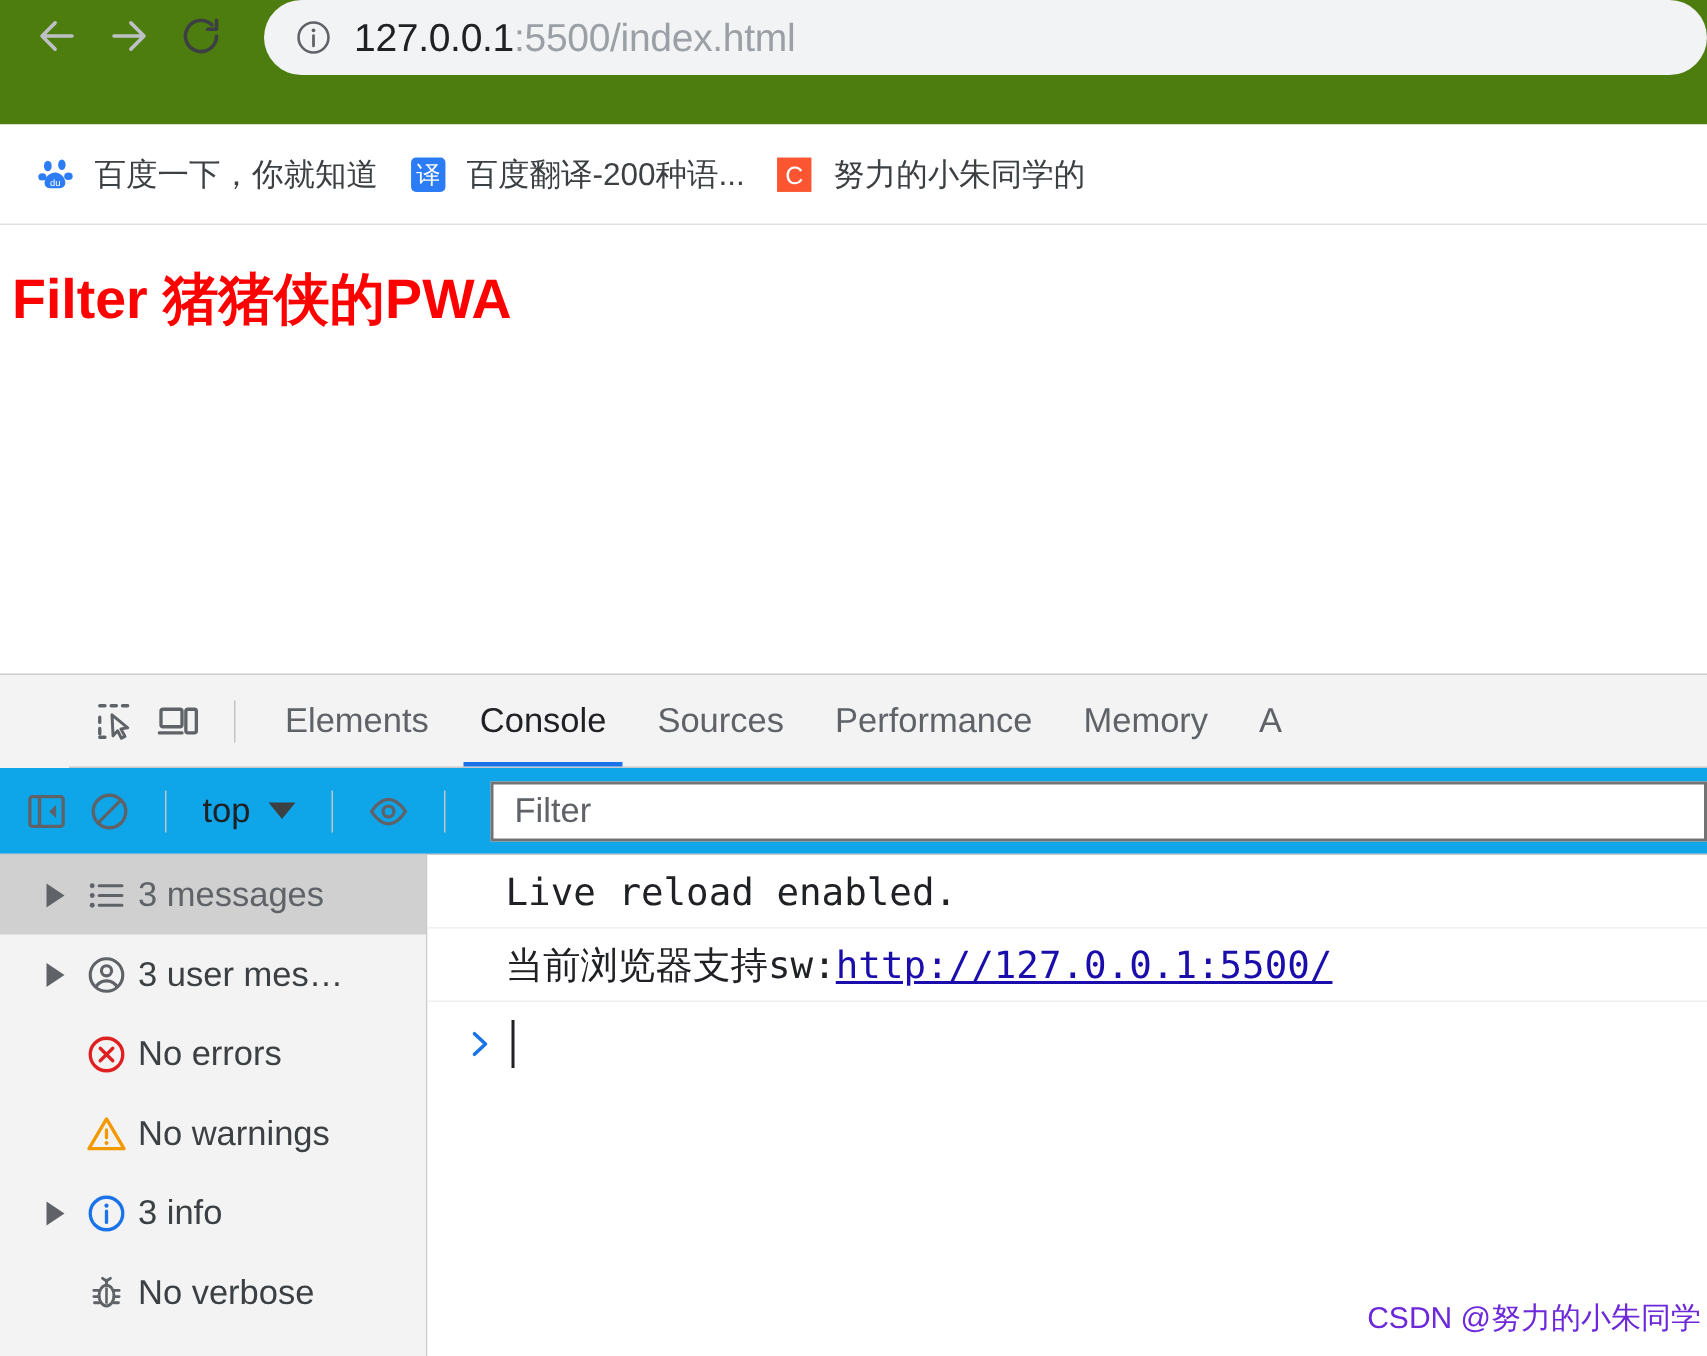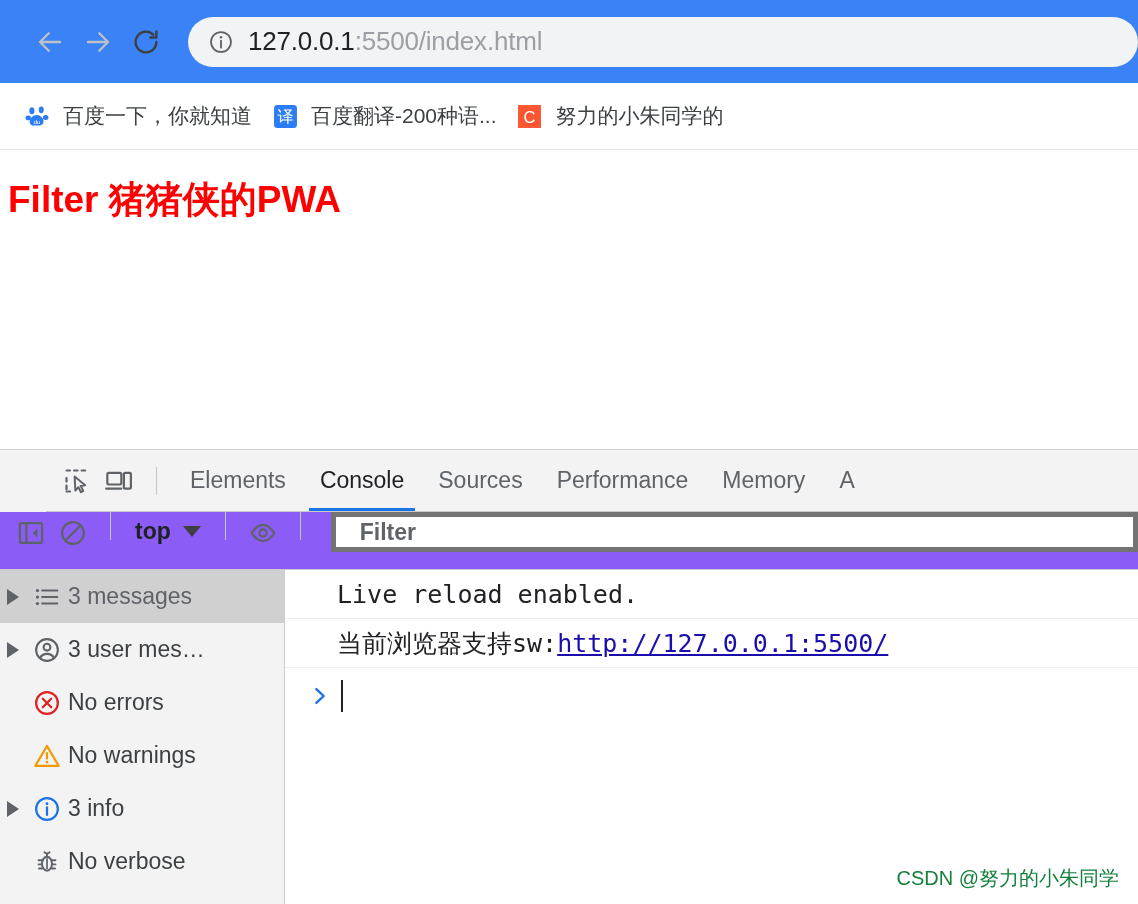--- a/index.html
+++ b/index.html
@@ -16,24 +16,23 @@
     position: relative;
     width: 1138px;
     height: 904px;
     background: #ffffff;
   }
 
   
   .browser-toolbar {
     position: relative;
     height: 83px;
-    background: #3b82f6;
-    display: flex;
-    align-items: center;
-    padding-left: 26px;
+    background: #4d7c0f;
+    display: flex;
+    padding-left: 14px;
   }
 
   .nav-btn {
     width: 48px;
     height: 48px;
     display: flex;
     align-items: center;
     justify-content: center;
     border-radius: 50%;
     flex: 0 0 auto;
@@ -185,27 +184,26 @@
     content: "";
     position: absolute;
     left: 6px; right: 6px; bottom: 0;
     height: 4px;
     background: #1a73e8;
   }
 
   
   .dt-console-toolbar {
     height: 58px;
-    background: #8b5cf6;
-    display: flex;
-    align-items: flex-start;
+    background: #0ea5e9;
+    display: flex;
+    align-items: center;
     padding-left: 10px;
     border-bottom: 1px solid #cacaca;
     flex: 0 0 auto;
-    font-weight: bold;
   }
 
   .ctx-select {
     display: flex;
     align-items: center;
     height: 38px;
     padding: 0 8px;
     border-radius: 4px;
     flex: 0 0 auto;
   }
@@ -219,24 +217,24 @@
     border-left: 9px solid transparent;
     border-right: 9px solid transparent;
     border-top: 11px solid #3c4043;
   }
 
   .filter-input {
     flex: 1 1 auto;
     height: 40px;
     margin-left: 14px;
     background: #ffffff;
-    border: 5px solid #737373;
-    display: flex;
-    align-items: center;
-    padding-left: 24px;
+    border: 2px solid #737373;
+    display: flex;
+    align-items: center;
+    padding-left: 14px;
     min-width: 0;
   }
   .filter-placeholder {
     font-size: 23px;
     color: #5f6368;
   }
 
   
   .dt-console-body {
     flex: 1 1 auto;
@@ -250,21 +248,21 @@
     flex: 0 0 auto;
     background: #f3f3f3;
     border-right: 1px solid #cacaca;
     padding-top: 0;
   }
 
   .cs-row {
     height: 53px;
     display: flex;
     align-items: center;
-    padding-left: 0;
+    padding-left: 24px;
   }
   .cs-row.selected { background: #d0d0d0; }
 
   .cs-arrow {
     width: 26px;
     flex: 0 0 auto;
     display: flex;
     align-items: center;
     justify-content: center;
   }
@@ -345,24 +343,24 @@
     margin-right: 8px;
   }
   .prompt-caret {
     width: 2px;
     height: 32px;
     background: #202124;
   }
 
   .watermark {
     position: absolute;
-    right: 19px;
+    right: 4px;
     bottom: 12px;
     font-size: 20px;
-    color: #15803d;
+    color: #6d28d9;
     white-space: nowrap;
   }
 </style>
 </head>
 <body>
 
 <div id="app">
 
   <div class="browser-toolbar">
 

